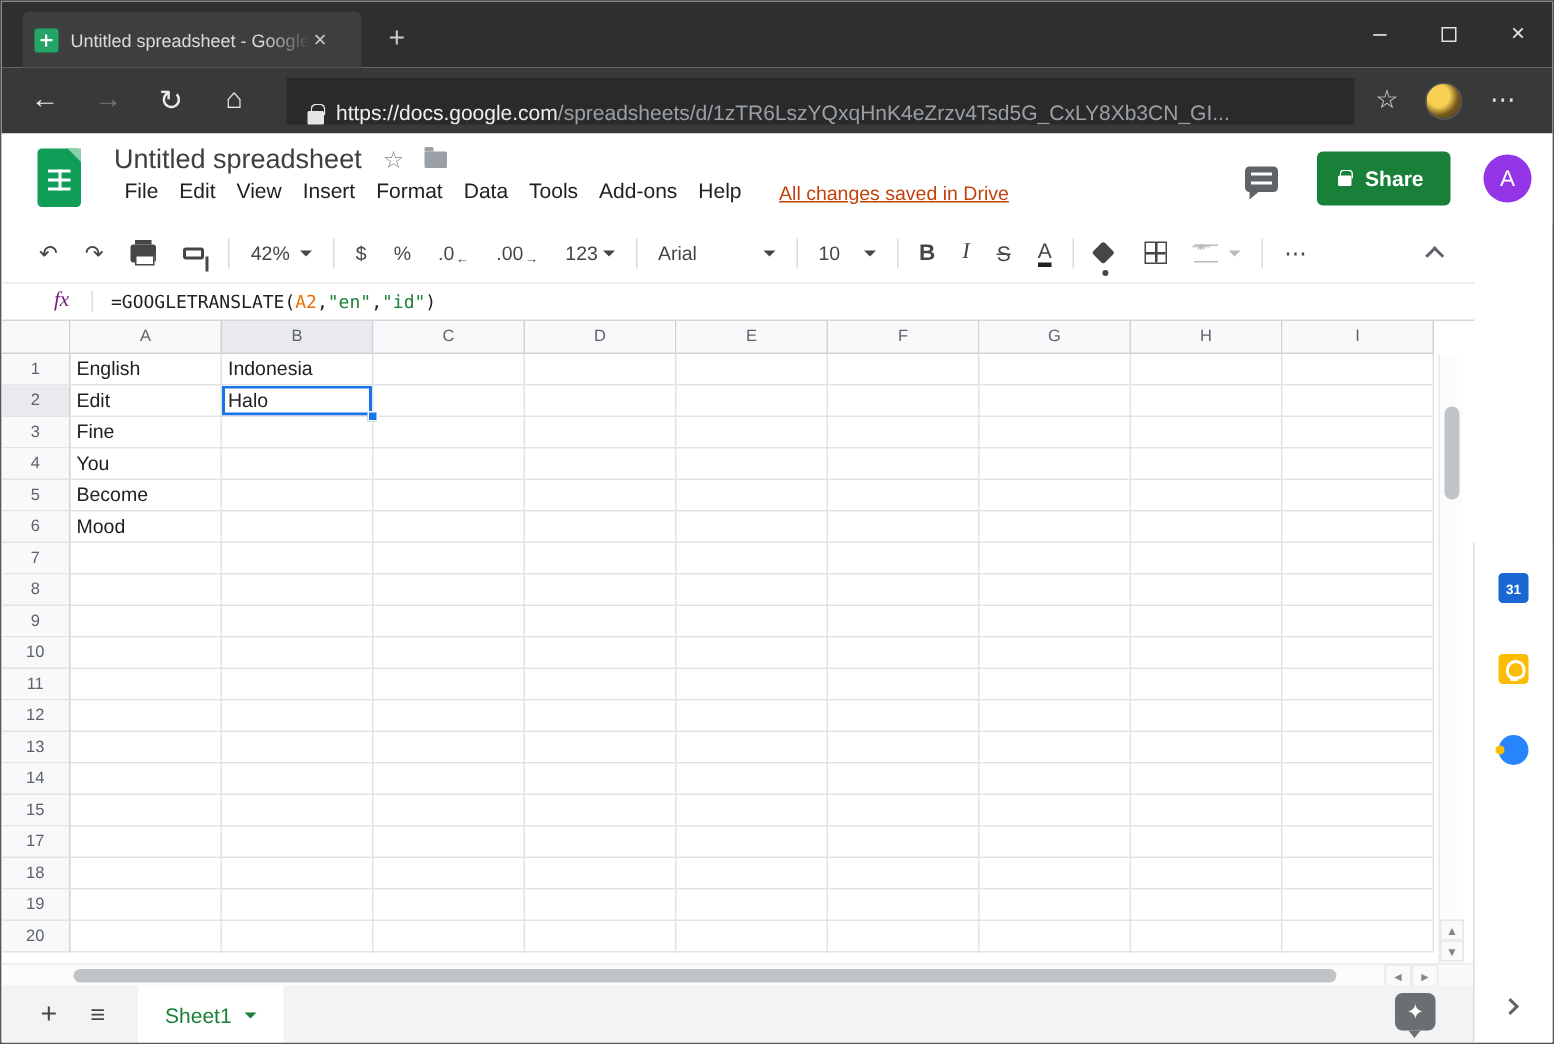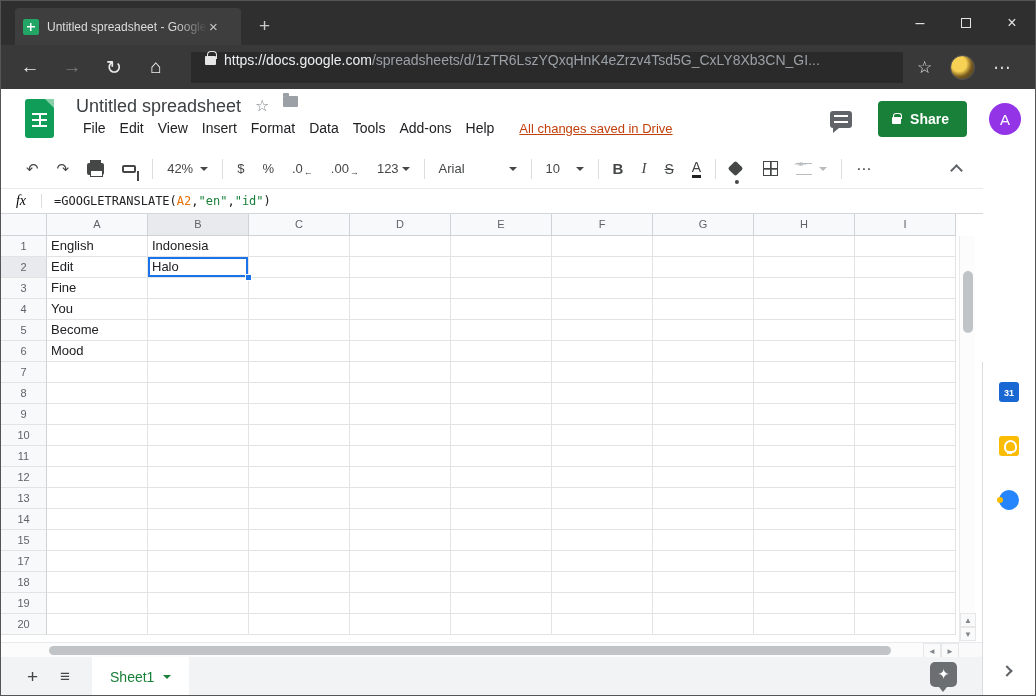--- a/index.html
+++ b/index.html
@@ -17,38 +17,38 @@
   .favicon::after { content:""; position:absolute; left:4px; top:4px; width:8px; height:8px;
     background:linear-gradient(#fff,#fff) 0 3px/8px 1.5px no-repeat, linear-gradient(#fff,#fff) 3px 0/1.5px 8px no-repeat; }
   .wincontrols { position:absolute; right:0; top:0; height:44px; display:flex; }
   .winbtn { width:46px; height:44px; display:flex; align-items:center; justify-content:center; color:#e4e4e4; font-size:16px; }
   .maxbox { width:10px; height:10px; border:1px solid #e4e4e4; }
 
   
   .navbar { height:44px; background:#3a3939; display:flex; align-items:center; flex:0 0 auto; }
   .navicon { color:#ececec; font-size:19px; width:42px; text-align:center; }
   .navicon.disabled { color:#787878; }
-  .addressbar { margin-left:14px; width:712px; height:31px; background:#2a2a2a; display:flex; align-items:flex-start; padding:0 10px; }
+  .addressbar { margin-left:14px; width:712px; height:31px; background:#2a2a2a; display:flex; align-items:flex-end; padding:0 10px; }
   .lock { width:11px; height:9px; background:#e6e6e6; border-radius:1px; position:relative; margin:4px 8px 0 4px; flex:0 0 auto;}
   .lock::before { content:""; position:absolute; left:1.5px; top:-5px; width:8px; height:7px; border:1.5px solid #e6e6e6; border-bottom:none; border-radius:4px 4px 0 0; }
   .url { font-size:14px; white-space:nowrap; overflow:hidden; }
   .url .host { color:#eceff1; }
   .url .path { color:#9aa0a6; }
   .star-nav { color:#e0e0e0; font-size:17px; margin-left:14px; }
   .profile { width:25px; height:25px; border-radius:50%; margin-left:18px; background:radial-gradient(circle at 35% 35%, #f7d154 0 35%, #7a5b1e 60%, #2d2d2d 100%); border:1px solid #555; }
   .navmore { color:#e0e0e0; font-size:17px; margin-left:18px; letter-spacing:1px; }
 
   
   .appheader { height:60px; background:#fff; display:flex; flex:0 0 auto; position:relative; }
   .sheets-logo { width:29px; height:39px; background:#0f9d58; border-radius:3px; margin:10px 0 0 24px; position:relative; flex:0 0 auto; }
   .sheets-logo::before { content:""; position:absolute; right:0; top:0; border-style:solid; border-width:0 9px 9px 0; border-color:transparent #87d0aa transparent transparent; }
   .sheets-logo::after { content:""; position:absolute; left:7px; top:14px; width:15px; height:14px;
     background:linear-gradient(#fff,#fff) 0 0/15px 2px no-repeat, linear-gradient(#fff,#fff) 0 6px/15px 2px no-repeat, linear-gradient(#fff,#fff) 0 12px/15px 2px no-repeat, linear-gradient(#fff,#fff) 6.5px 0/2px 14px no-repeat; }
   .header-main { margin-left:22px; display:flex; flex-direction:column; }
-  .title-row { display:flex; margin-top:7px; }
+  .title-row { display:flex; align-items:center; margin-top:7px; }
   .doc-title { font-size:18px; color:#3c4043; }
   .star-doc { color:#80868b; font-size:16px; margin-left:14px; }
   .folder-icon { width:15px; height:11px; background:#9aa0a6; border-radius:1px; position:relative; margin-left:14px; }
   .folder-icon::before { content:""; position:absolute; left:0; top:-3px; width:6px; height:3px; background:#9aa0a6; border-radius:1px 1px 0 0; }
   .menu-row { display:flex; align-items:center; margin-top:2px; }
   .menu-item { font-size:14px; color:#202124; padding:3px 7px; }
   .save-status { font-size:13px; color:#c2410c; text-decoration:underline; margin-left:18px; }
   .header-right { position:absolute; right:14px; top:0; height:60px; display:flex; align-items:center; }
   .comment-icon { width:22px; height:17px; background:#606368; border-radius:3px; position:relative; margin-right:26px; }
   .comment-icon::before { content:""; position:absolute; left:4px; top:4px; width:14px; height:8px;
@@ -80,21 +80,21 @@
   .borders-ic { width:15px; height:15px; border:1.7px solid #444746; position:relative; }
   .borders-ic::after { content:""; position:absolute; left:0; top:0; right:0; bottom:0;
     background:linear-gradient(#444746,#444746) 50% 0/1.7px 100% no-repeat, linear-gradient(#444746,#444746) 0 50%/100% 1.7px no-repeat; }
   .merge-ic { width:16px; height:12px; border:1.7px solid #b8bcbf; border-left:none; border-right:none; position:relative; }
   .merge-ic::before { content:"⇥⇤"; position:absolute; left:-2px; top:-5px; font-size:9px; letter-spacing:-2px; color:#b8bcbf; }
   .mini-arrow { font-size:9px; margin-left:1px; margin-top:7px; }
   .chev-up { width:9px; height:9px; border-left:2px solid #5f6368; border-top:2px solid #5f6368; transform:rotate(45deg); position:absolute; right:22px; top:17px; }
 
   
   .formulabar { height:26px; width:982px; border-top:1px solid #e8eaed; border-bottom:1px solid #d5d7da; display:flex; align-items:center; flex:0 0 auto; background:#fff; }
-  .fx { font-style:italic; color:#000000; font-size:14px; font-family:"Liberation Serif",serif; width:40px; text-align:center; }
+  .fx { font-style:italic; color:#701a75; font-size:14px; font-family:"Liberation Serif",serif; width:40px; text-align:center;margin-left:20px; }
   .fbar-sep { width:1px; height:14px; background:#dadce0; margin-right:12px; }
   .formula { font-family:"DejaVu Sans Mono","Liberation Mono",monospace; font-size:12px; white-space:pre; }
 
   
   .main { position:relative; flex:1 1 auto; background:#fff; }
   .grid-zone { position:absolute; left:0; top:0; width:982px; height:100%; overflow:hidden; }
   .grid-scroll { position:absolute; left:0; top:0; width:958px; height:428px; overflow:hidden; }
   .grid-row { display:flex; height:21px; }
   .grid-row.header { height:22px; }
   .corner { width:46px; flex:0 0 auto; background:#f8f9fa; border:1px solid #d0d3d6; border-left:none; border-top:none; }

